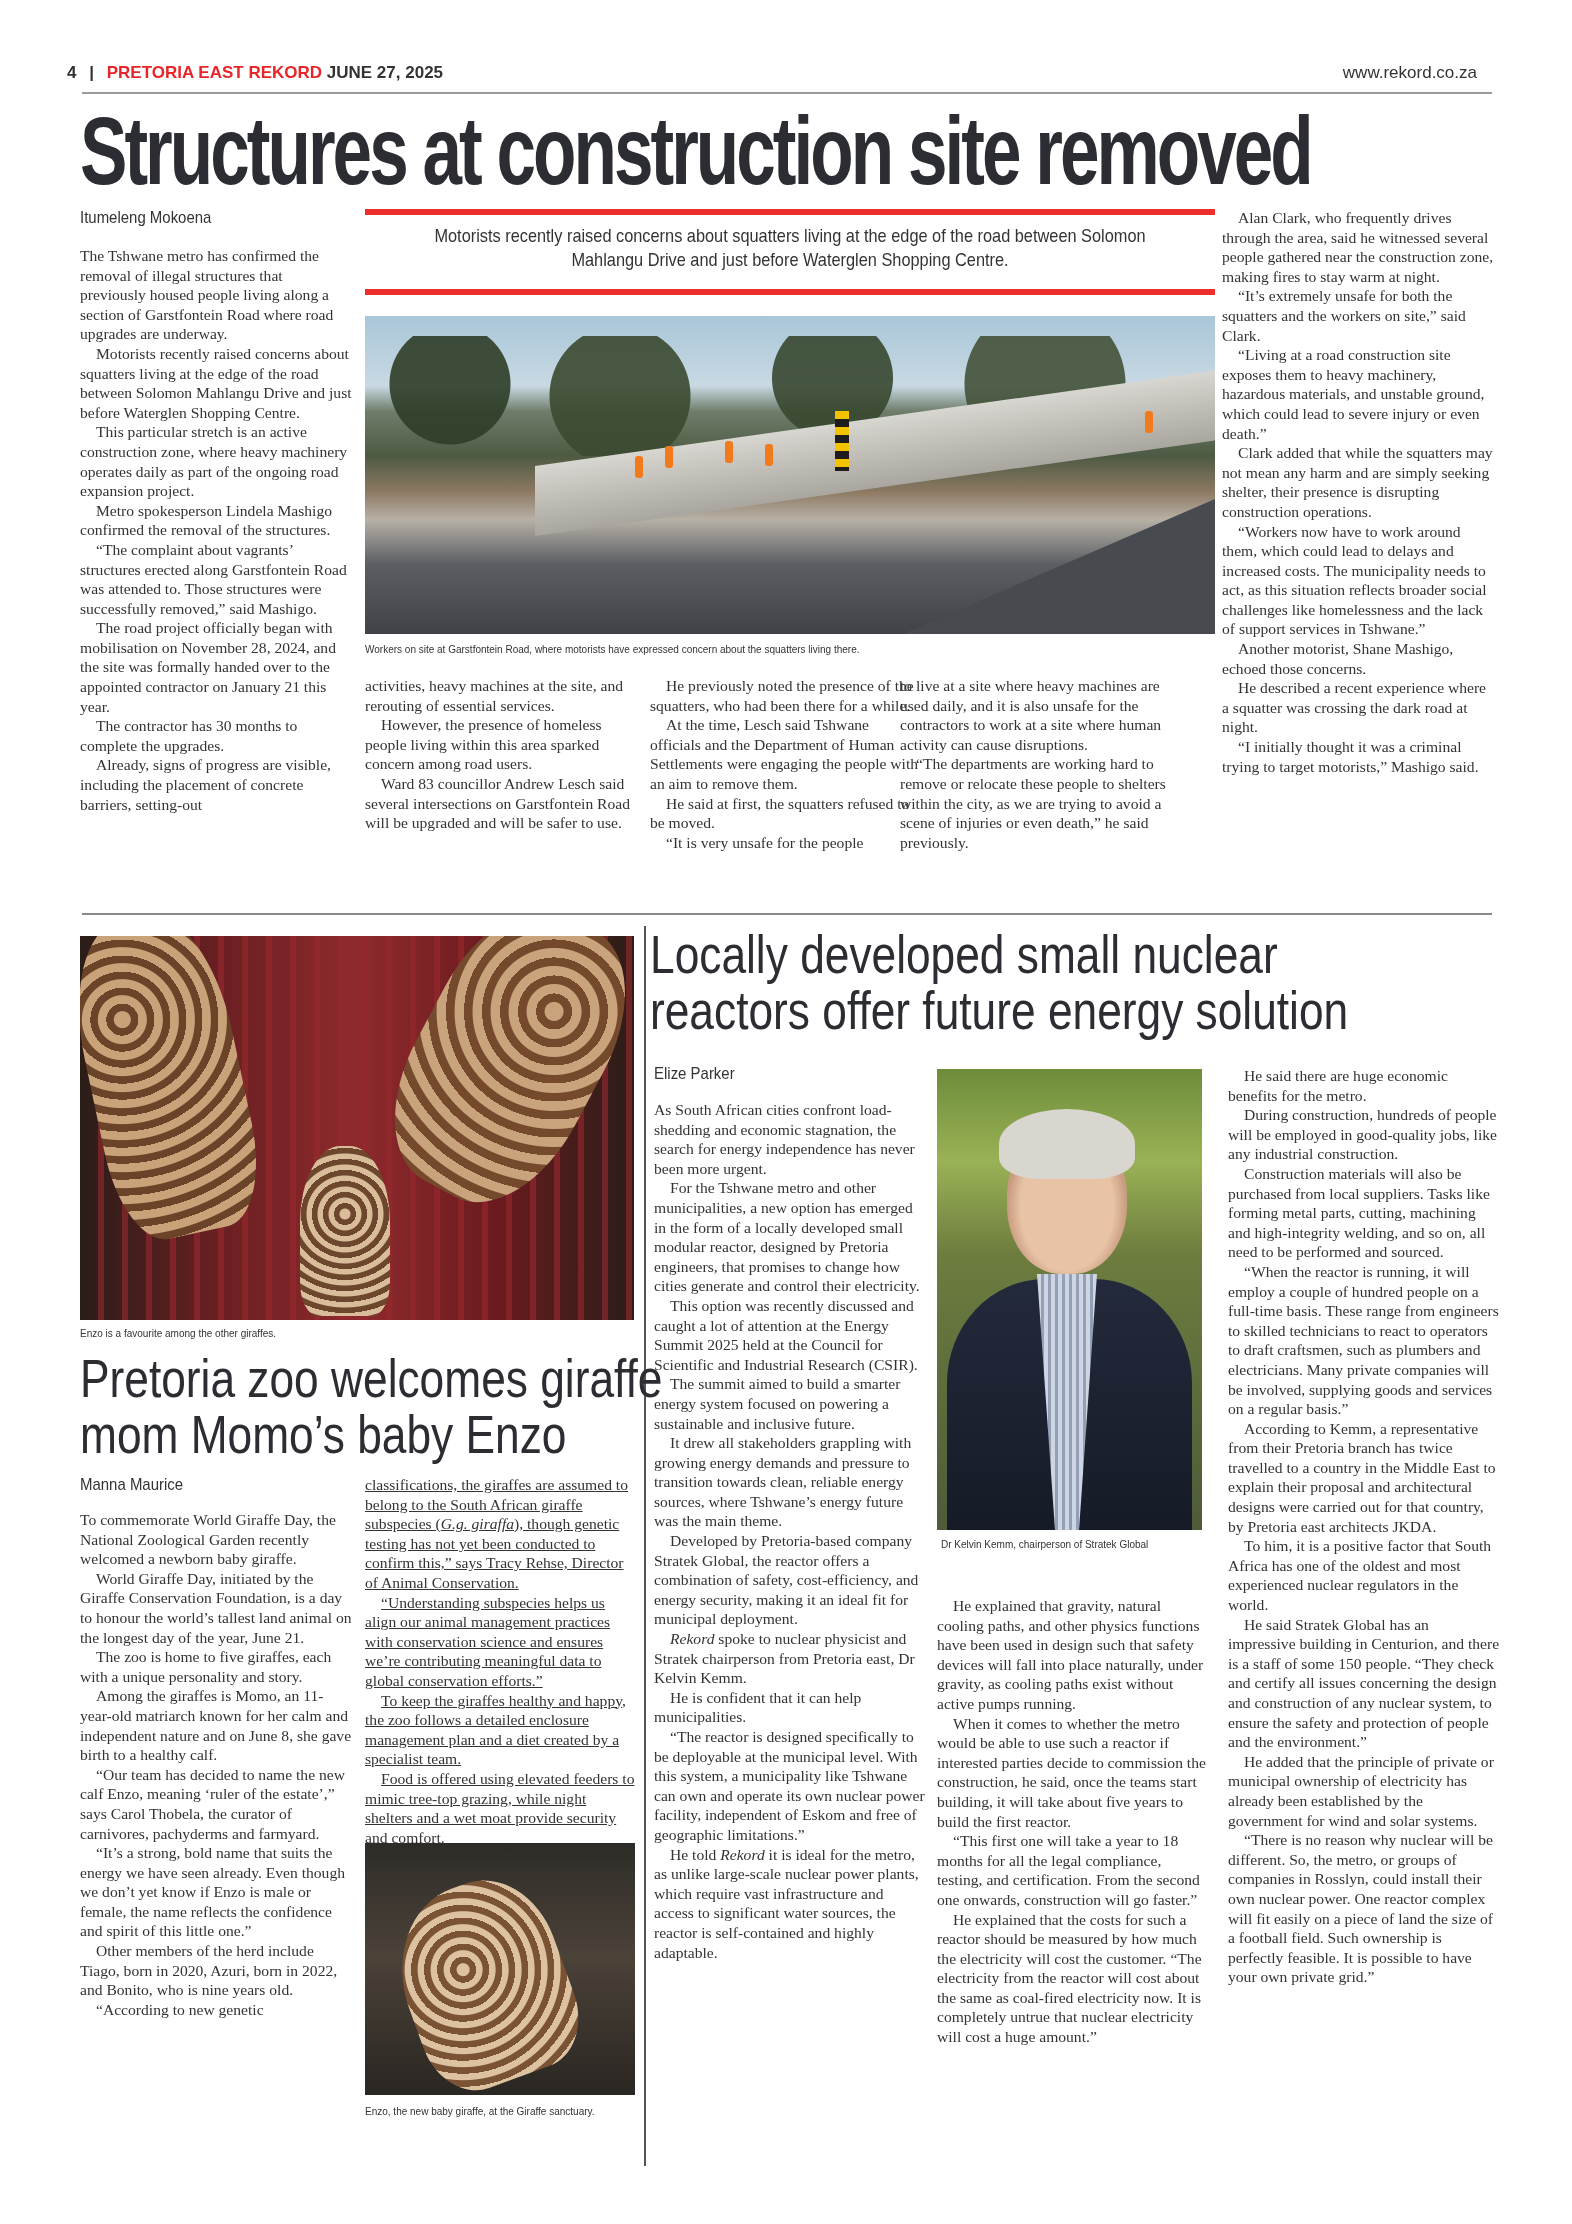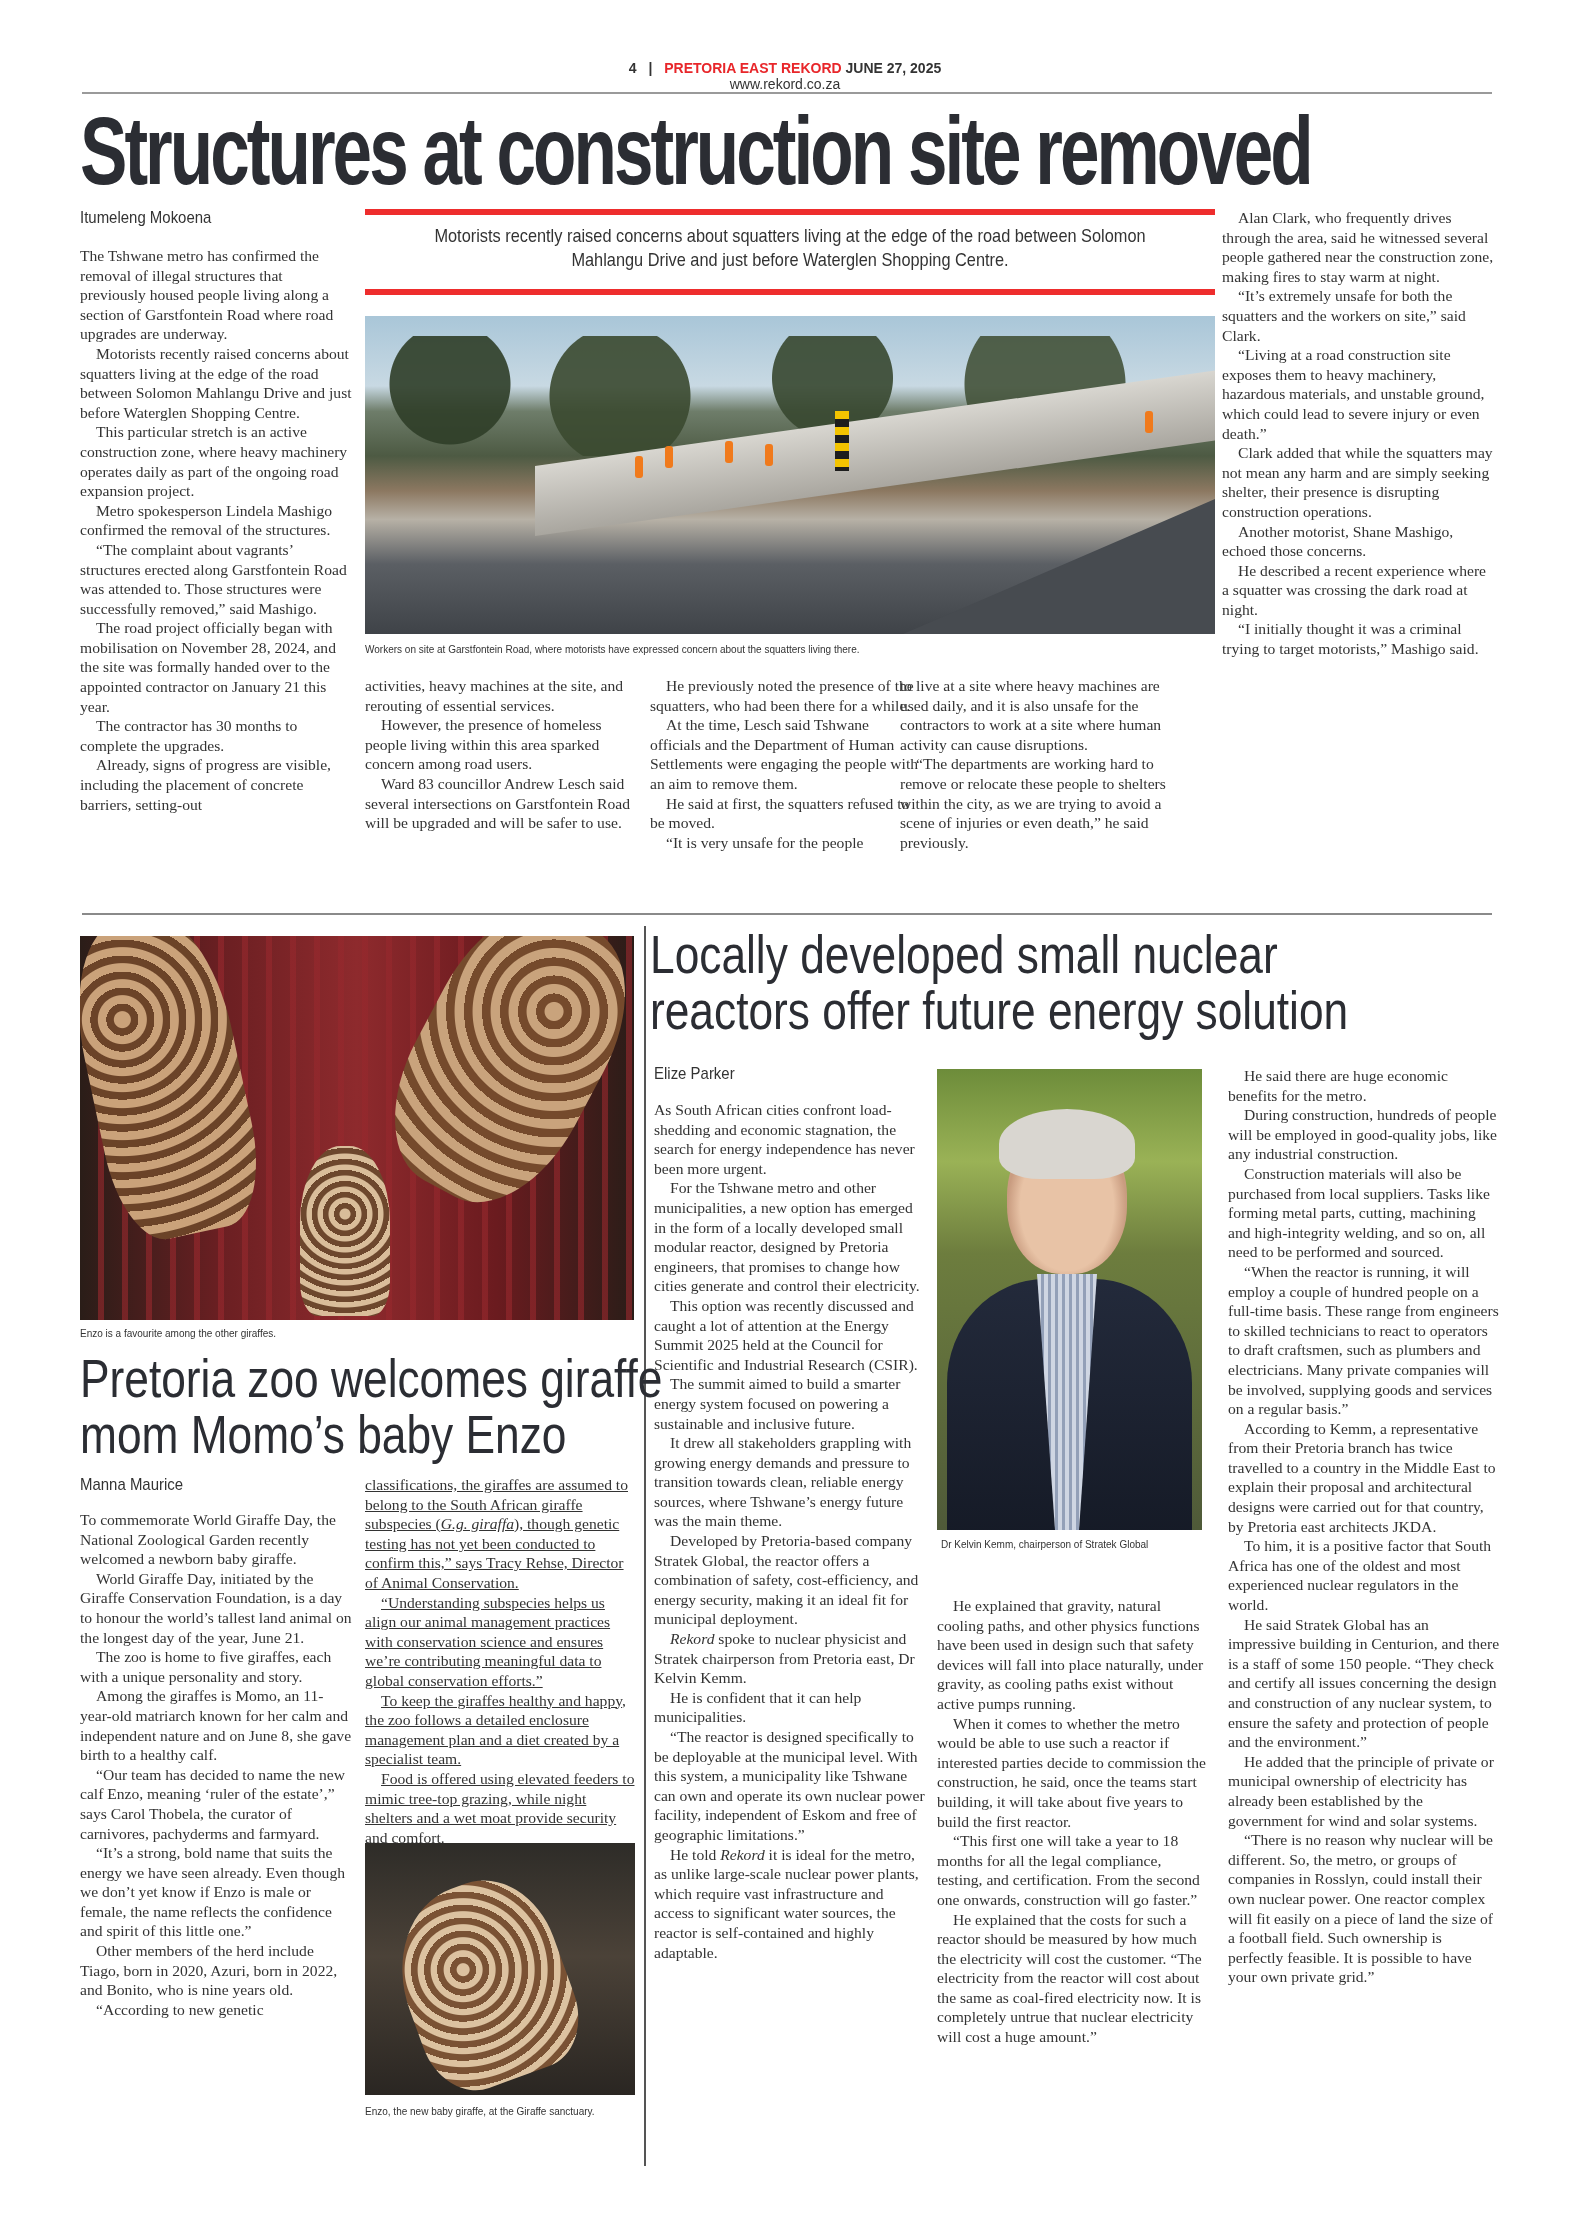--- a/index.html
+++ b/index.html
@@ -1,19 +1,19 @@
 <!DOCTYPE html>
 <html><head>
 <meta charset="utf-8">
 <style>
   * { box-sizing: border-box; margin: 0; padding: 0; }
   html, body { width: 1572px; height: 2224px; background: #ffffff; }
   body { position: relative; font-family: "Liberation Serif", serif; color: #2a2a2a; overflow: hidden; }
 
-  .header { position: absolute; left: 80px; top: 60px; width: 1410px; height: 26px; font-family: "Liberation Sans", sans-serif; font-weight: bold; font-size: 14px; color: #333; display:flex; justify-content: space-between; align-items: center; flex-direction: column; }
+  .header { position: absolute; left: 67px; top: 60px; width: 1410px; height: 26px; font-family: "Liberation Sans", sans-serif; font-weight: bold; font-size: 17px; color: #333; display:flex; justify-content: space-between; align-items: center; }
   .header .brand { color: #e8262a; }
   .header .url { font-weight: normal; color: #333; }
   .header-rule { position: absolute; left: 82px; top: 92px; width: 1410px; height: 2px; background: #9a9a9a; }
 
   .headline-main { position: absolute; left: 80px; top: 96px; width: 1410px; height: 110px; font-family: "Liberation Sans", sans-serif; font-weight: bold; font-size: 96px; letter-spacing: -4px; color: #2b2d33; line-height: 110px; transform: scaleX(0.74); transform-origin: left center; white-space: nowrap; }
 
   .byline { font-family: "Liberation Sans", sans-serif; font-size: 17px; color: #333; transform: scaleX(0.88); transform-origin: left; white-space: nowrap; }
 
   .col { position: absolute; font-size: 15.6px; line-height: 19.6px; color: #333; }
   .col p { text-indent: 16px; }
@@ -119,20 +119,21 @@
 <div class="col" style="left:900px; top:676px; width:272px;">
   <p class="first">to live at a site where heavy machines are used daily, and it is also unsafe for the contractors to work at a site where human activity can cause disruptions.</p>
   <p>“The departments are working hard to remove or relocate these people to shelters within the city, as we are trying to avoid a scene of injuries or even death,” he said previously.</p>
 </div>
 
 <div class="col" style="left:1222px; top:208px; width:272px;">
   <p>Alan Clark, who frequently drives through the area, said he witnessed several people gathered near the construction zone, making fires to stay warm at night.</p>
   <p>“It’s extremely unsafe for both the squatters and the workers on site,” said Clark.</p>
   <p>“Living at a road construction site exposes them to heavy machinery, hazardous materials, and unstable ground, which could lead to severe injury or even death.”</p>
   <p>Clark added that while the squatters may not mean any harm and are simply seeking shelter, their presence is disrupting construction operations.</p>
+  <p>“Workers now have to work around them, which could lead to delays and increased costs. The municipality needs to act, as this situation reflects broader social challenges like homelessness and the lack of support services in Tshwane.”</p>
   <p>Another motorist, Shane Mashigo, echoed those concerns.</p>
   <p>He described a recent experience where a squatter was crossing the dark road at night.</p>
   <p>“I initially thought it was a criminal trying to target motorists,” Mashigo said.</p>
 </div>
 
 <div class="hr-mid"></div>
 <div class="vr"></div>
 
 <div class="photo ph-giraffe">
   <div class="bars"></div>

